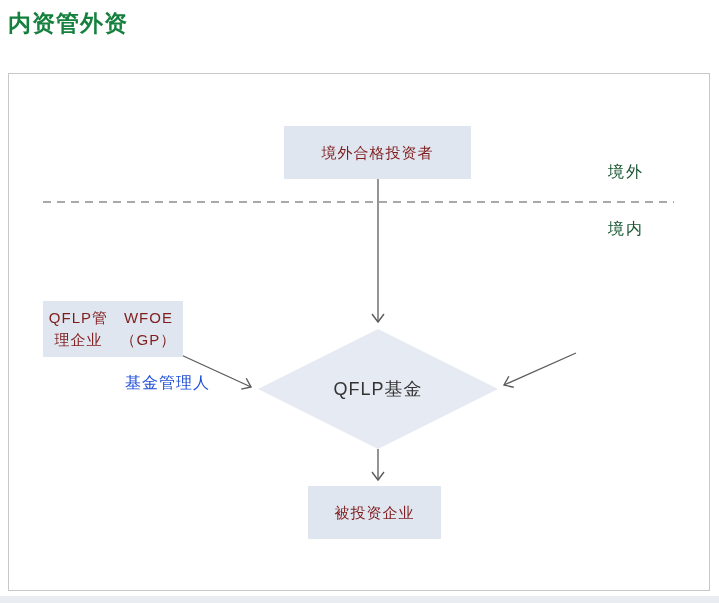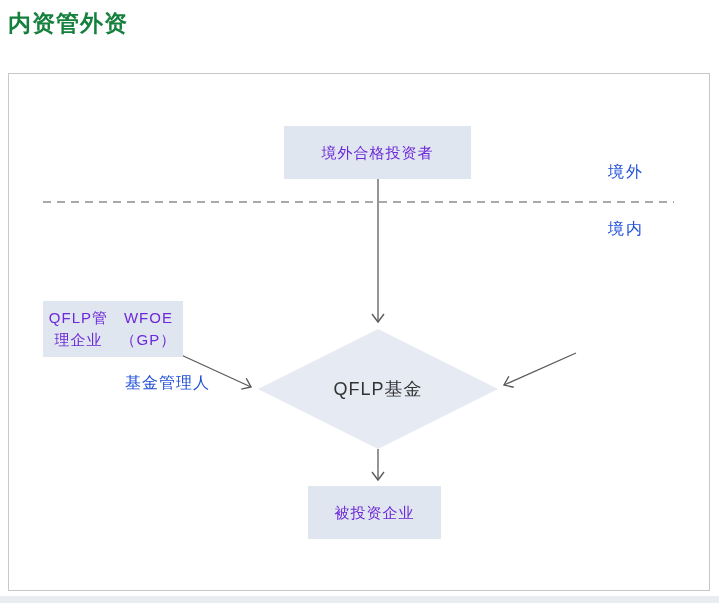--- a/index.html
+++ b/index.html
@@ -34,21 +34,21 @@
     background: #ffffff;
   }
   .canvas svg {
     position: absolute;
     left: 0;
     top: 0;
   }
   .node {
     position: absolute;
     background: #e0e6f0;
-    color: #6d28d9;
+    color: #7f1d1d;
     font-size: 15px;
     display: flex;
     align-items: center;
     justify-content: center;
     text-align: center;
     line-height: 1.45;
     letter-spacing: 1px;
   }
   .node-offshore-investor { left: 275px; top: 52px;  width: 187px; height: 53px; }
   .node-qflp-manager     { left: 34px;  top: 227px; width: 140px; height: 56px; flex-direction: row; }
@@ -56,21 +56,21 @@
   .node-investee         { left: 299px; top: 412px; width: 133px; height: 53px; }
   .diamond-label {
     position: absolute;
     left: 249px; top: 255px; width: 240px; height: 120px;
     display: flex; align-items: center; justify-content: center;
     color: #333333; font-size: 18px; letter-spacing: 1px;
     background: transparent;
   }
   .zone-label {
     position: absolute;
-    color: #1d4ed8;
+    color: #14532d;
     font-size: 16px;
     letter-spacing: 2px;
     width: 80px;
     text-align: center;
   }
   .zone-offshore { left: 577px; top: 88px; }
   .zone-onshore  { left: 577px; top: 145px; }
   .edge-label {
     position: absolute;
     left: 101px; top: 299px; width: 115px;

